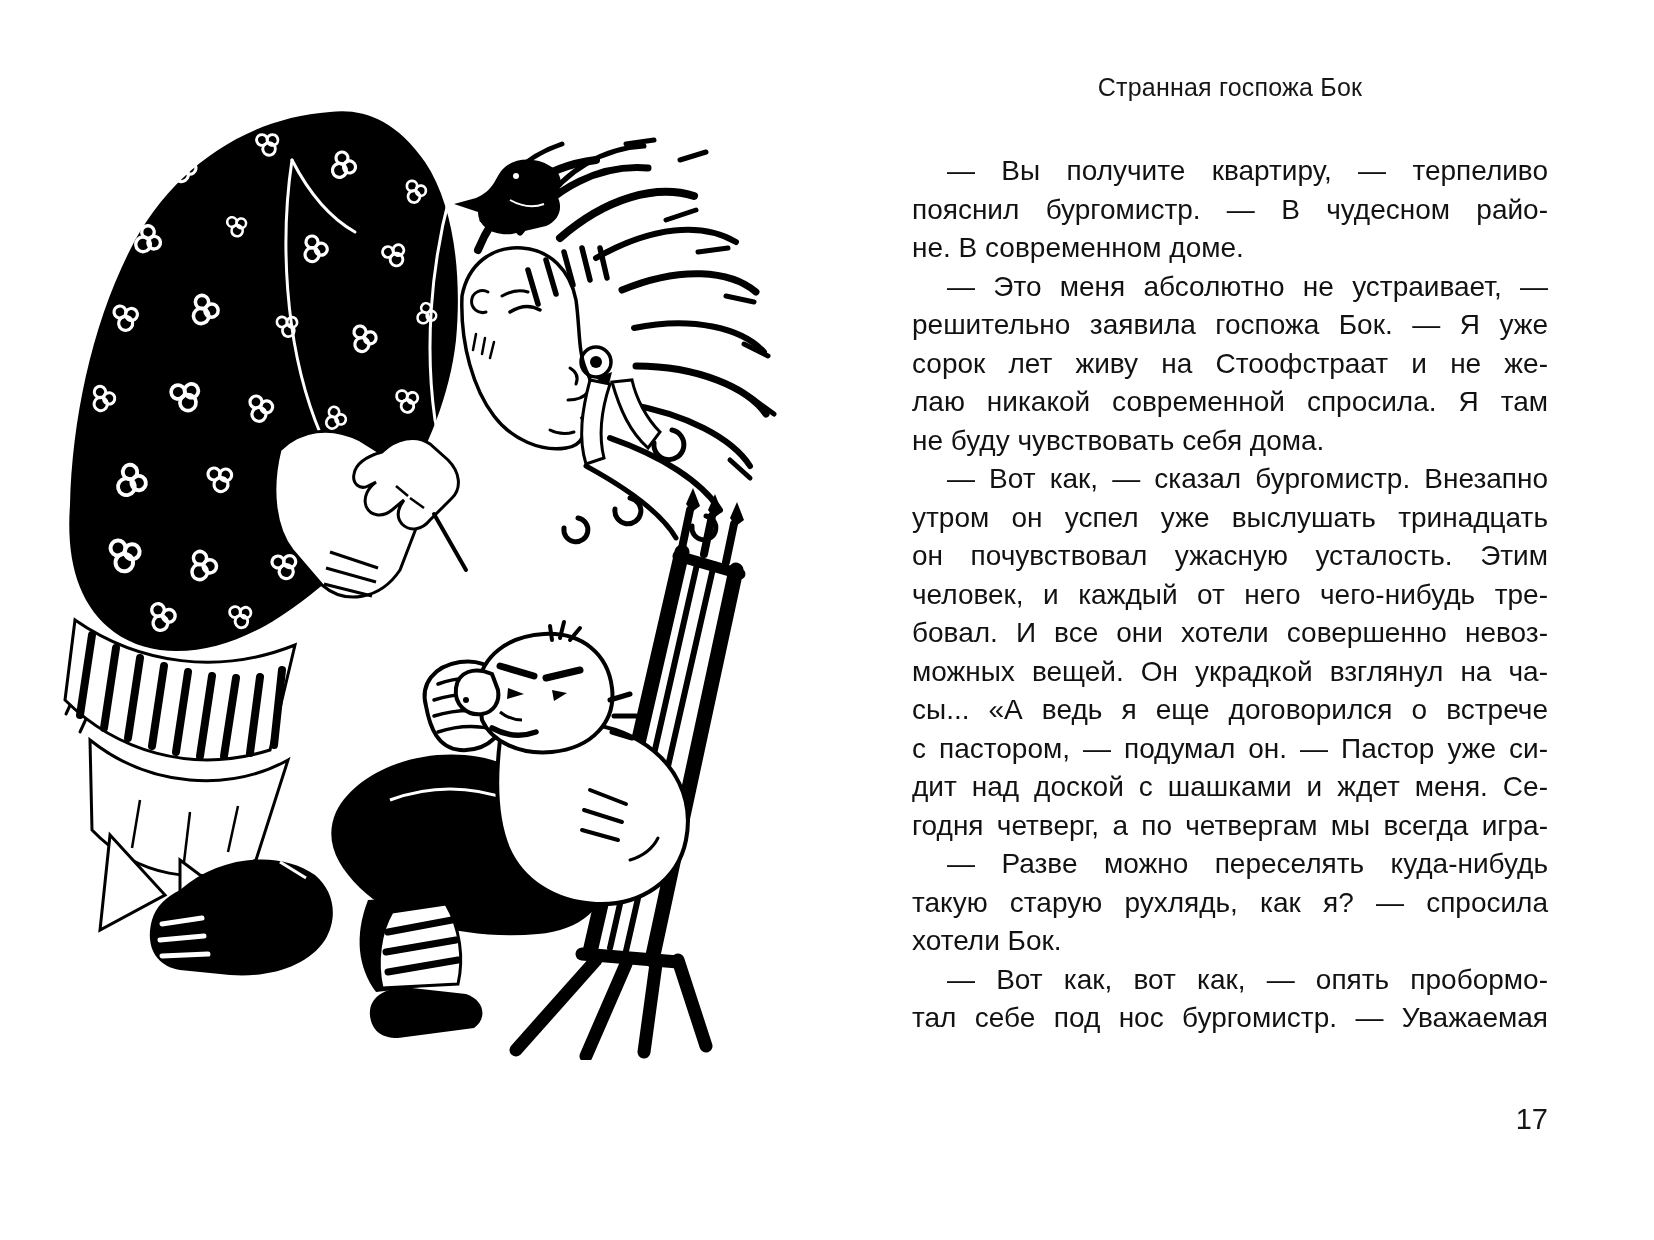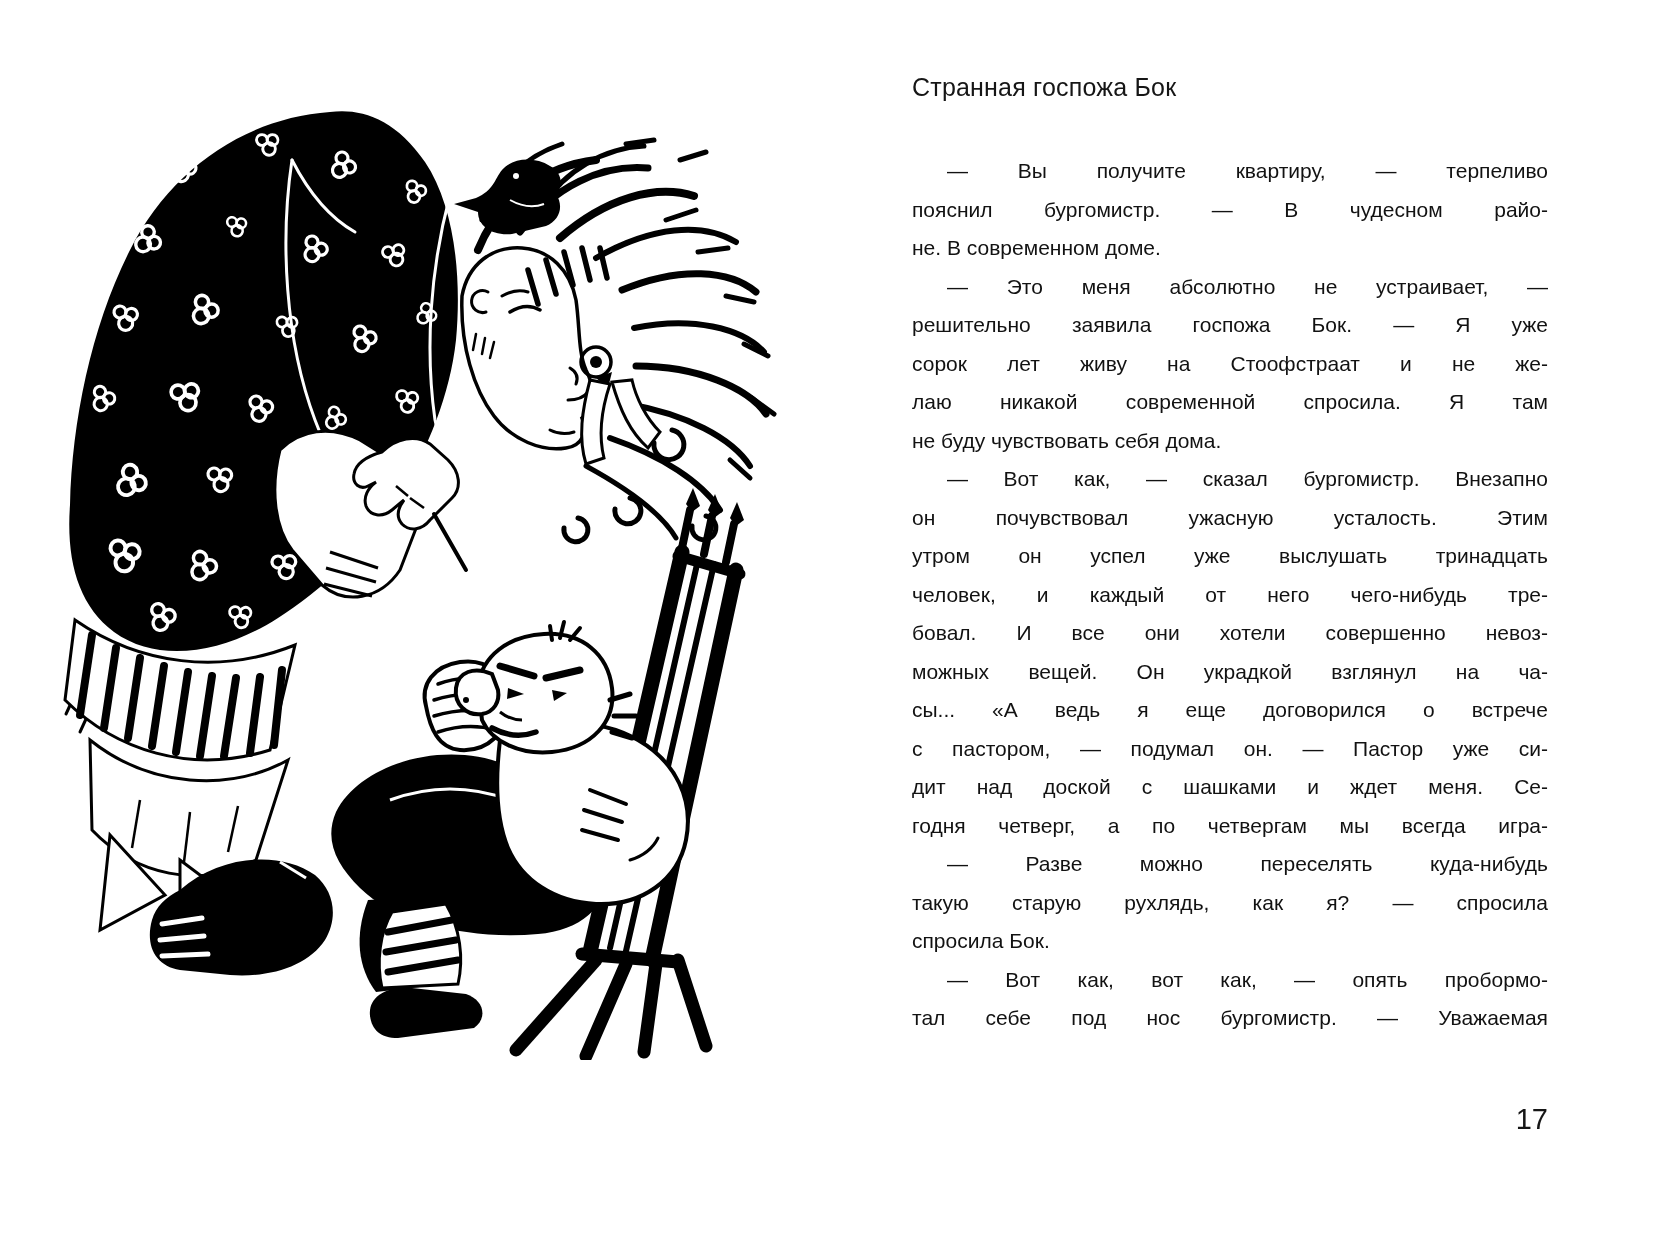--- a/index.html
+++ b/index.html
@@ -8,29 +8,29 @@
     background: #ffffff;
     position: relative;
     overflow: hidden;
     font-family: "Liberation Sans", sans-serif;
     color: #111111;
   }
   .page { position: absolute; inset: 0; background: #ffffff; }
 
   .running-head {
     position: absolute; left: 912px; top: 72px; width: 636px;
-    text-align: left;
+    text-align: center;
     font-size: 25px; line-height: 30px;
     letter-spacing: 0.2px;
     color: #161616;
   }
 
   .text-col {
     position: absolute; left: 912px; top: 152px; width: 636px;
-    font-size: 21px; line-height: 38.5px;
+    font-size: 28px; line-height: 38.5px;
     color: #121212;
   }
   .line {
     height: 38.5px;
     text-align: justify;
     text-align-last: justify;
     -moz-text-align-last: justify;
   }
   .line.first { text-indent: 35px; }
   .line.plast { text-align-last: left; -moz-text-align-last: left; }
@@ -316,31 +316,31 @@
   <div class="text-col">
       <div class="line first">— Вы получите квартиру, — терпеливо</div>
       <div class="line">пояснил бургомистр. — В чудесном райо-</div>
       <div class="line plast">не. В современном доме.</div>
       <div class="line first">— Это меня абсолютно не устраивает, —</div>
       <div class="line">решительно заявила госпожа Бок. — Я уже</div>
       <div class="line">сорок лет живу на Стоофстраат и не же-</div>
       <div class="line">лаю никакой современной спросила. Я там</div>
       <div class="line plast">не буду чувствовать себя дома.</div>
       <div class="line first">— Вот как, — сказал бургомистр. Внезапно</div>
+      <div class="line">утром он успел уже выслушать тринадцать</div>
       <div class="line">он почувствовал ужасную усталость. Этим</div>
-      <div class="line">утром он успел уже выслушать тринадцать</div>
       <div class="line">человек, и каждый от него чего-нибудь тре-</div>
       <div class="line">бовал. И все они хотели совершенно невоз-</div>
       <div class="line">можных вещей. Он украдкой взглянул на ча-</div>
       <div class="line">сы... «А ведь я еще договорился о встрече</div>
       <div class="line">с пастором, — подумал он. — Пастор уже си-</div>
       <div class="line">дит над доской с шашками и ждет меня. Се-</div>
       <div class="line">годня четверг, а по четвергам мы всегда игра-</div>
       <div class="line first">— Разве можно переселять куда-нибудь</div>
       <div class="line">такую старую рухлядь, как я? — спросила</div>
-      <div class="line plast">спросила Бок.</div>
+      <div class="line plast">хотели Бок.</div>
       <div class="line first">— Вот как, вот как, — опять пробормо-</div>
       <div class="line">тал себе под нос бургомистр. — Уважаемая</div>
     </div>
 
   <div class="folio">17</div>
 
 </div>
 
 </body></html>

